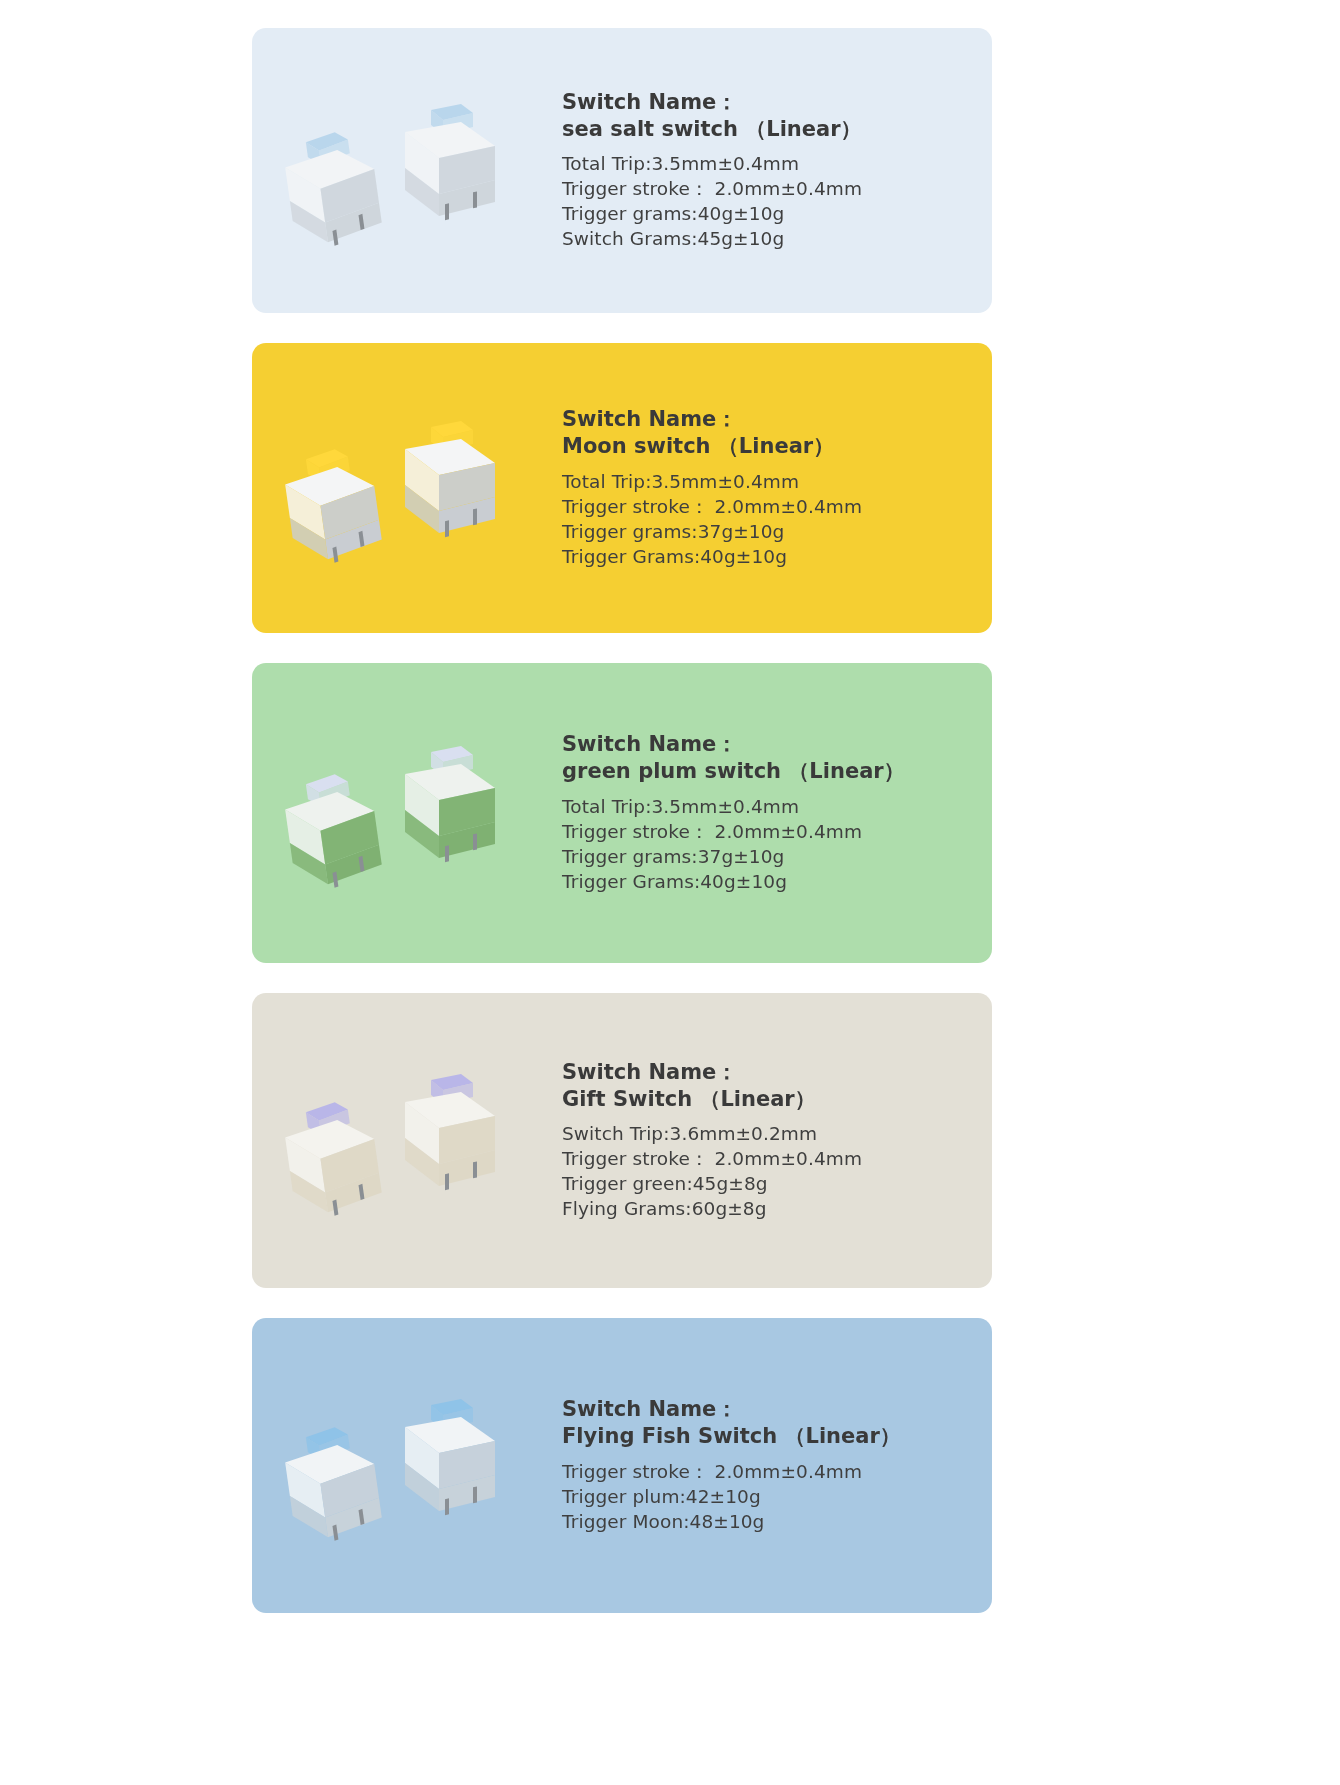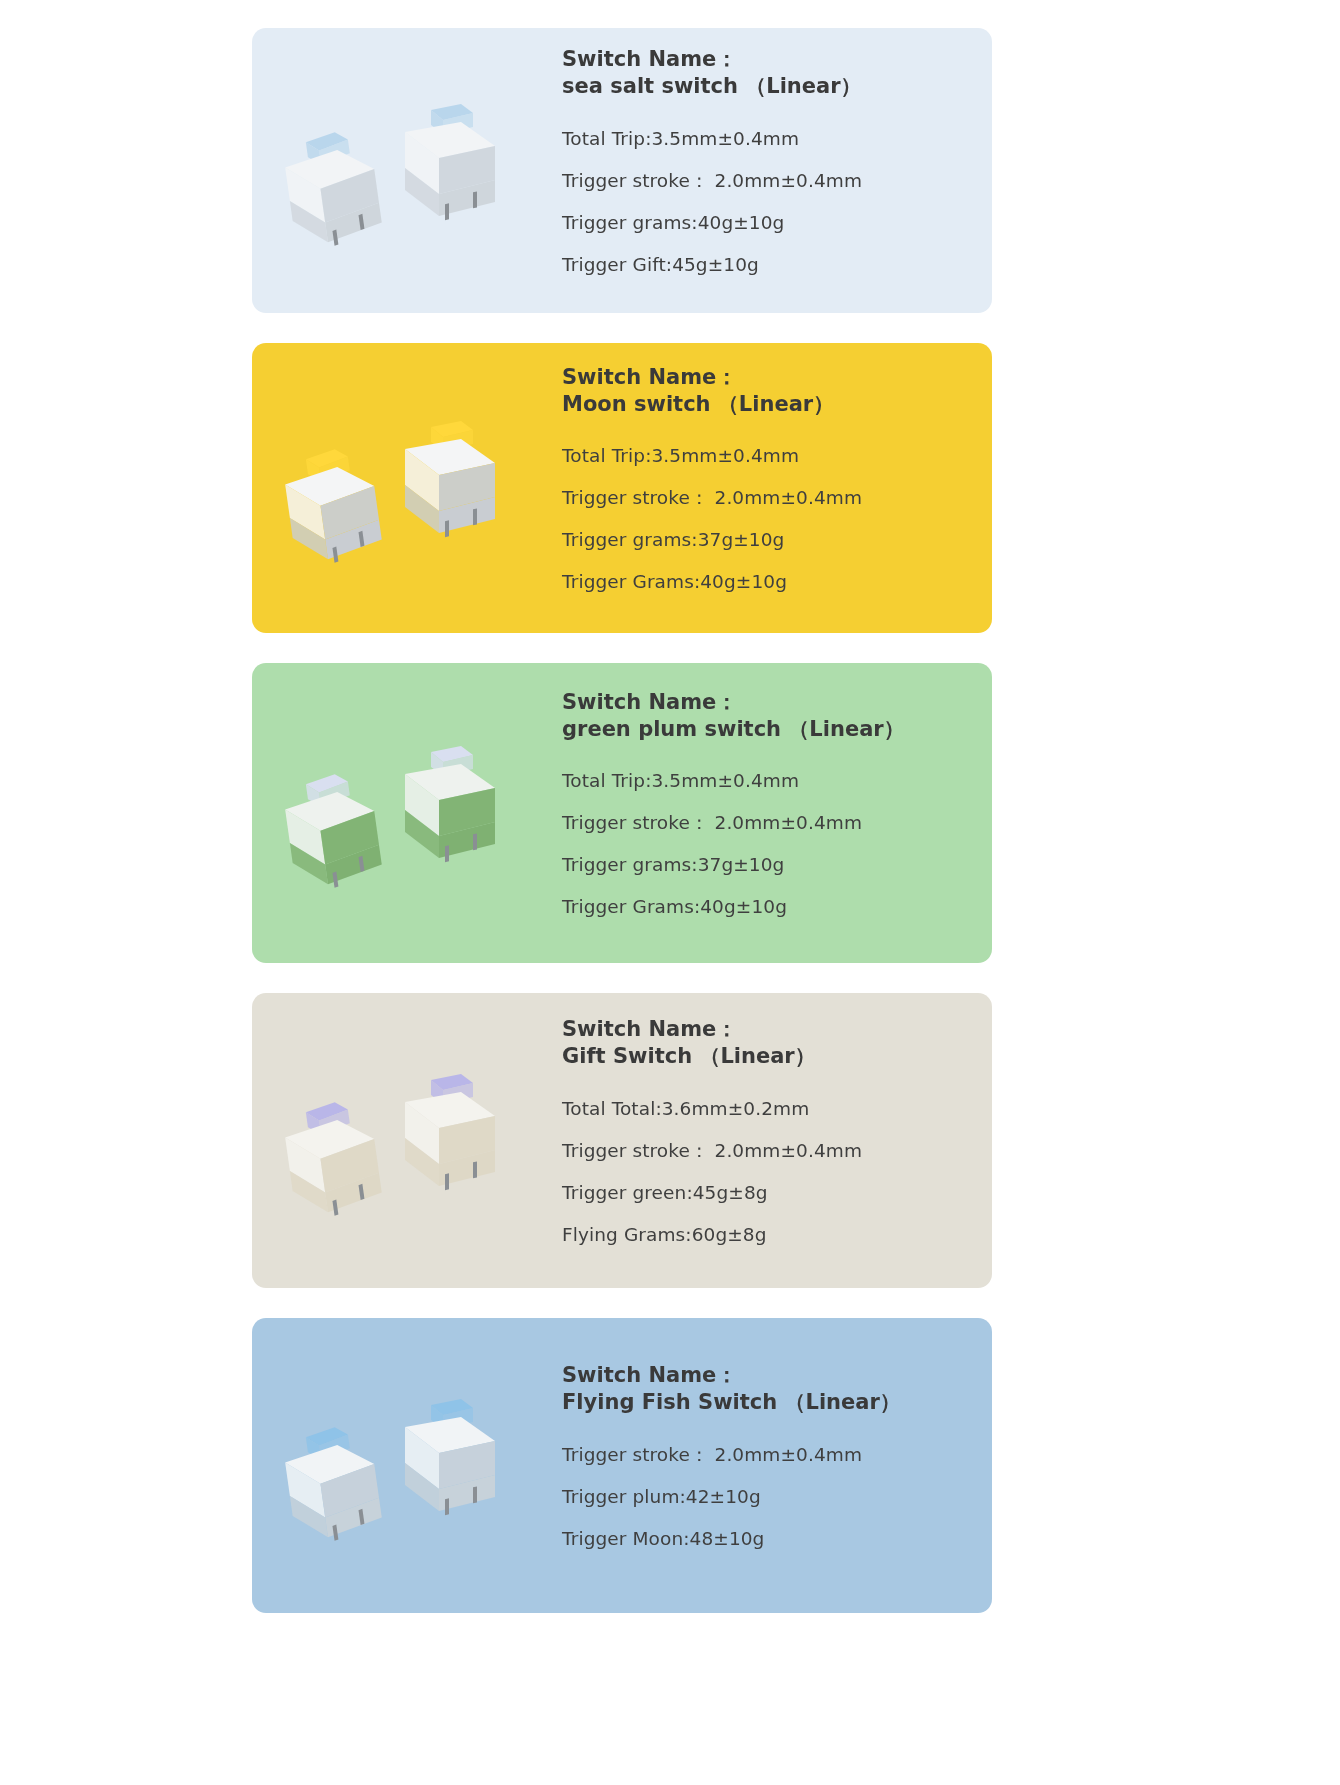--- a/index.html
+++ b/index.html
@@ -57,21 +57,21 @@
     color: #3a3a3a;
     font-size: 21px;
     line-height: 1.28;
     margin-bottom: 10px;
     white-space: pre-line;
   }
   .spec-line {
     color: #3f3f3f;
     font-size: 18.5px;
     line-height: 1.35;
-    margin: 17px 0;
+    margin: 0 0;
     letter-spacing: 0.1px;
   }
 
   
   .sw-art {
     width: 280px;
     height: 170px;
     position: relative;
   }
   .sw-art svg { display:block; }
@@ -131,21 +131,21 @@
   </svg>
           </div>
     </div>
     <div class="card-body">
       <div class="switch-title">Switch Name：
 sea salt switch （Linear）</div>
       <div class="spec-list">
             <div class="spec-line">Total Trip:3.5mm±0.4mm</div>
             <div class="spec-line">Trigger stroke： 2.0mm±0.4mm</div>
             <div class="spec-line">Trigger grams:40g±10g</div>
-            <div class="spec-line">Trigger Gift:45g±10g</div>
+            <div class="spec-line">Switch Grams:45g±10g</div>
           </div>
     </div>
   </div>
 
   <div class="card c1" style="background: rgb(245, 207, 50);">
     <div class="card-media">
       <div class="sw-art">
   <svg width="280" height="180" viewBox="0 0 280 180" xmlns="http://www.w3.org/2000/svg">
     <defs>
       <linearGradient id="g-top-ffd83b" x1="0" y1="0" x2="0" y2="1">
@@ -293,21 +293,21 @@
       <rect x="40" y="108" width="4" height="15" fill="#8a8f94" transform="skewY(-12)"></rect>
       <rect x="68" y="102" width="4" height="15" fill="#8a8f94" transform="skewY(-12)"></rect>
     </g>
   </svg>
           </div>
     </div>
     <div class="card-body">
       <div class="switch-title">Switch Name：
 Gift Switch （Linear）</div>
       <div class="spec-list">
-            <div class="spec-line">Total Total:3.6mm±0.2mm</div>
+            <div class="spec-line">Switch Trip:3.6mm±0.2mm</div>
             <div class="spec-line">Trigger stroke： 2.0mm±0.4mm</div>
             <div class="spec-line">Trigger green:45g±8g</div>
             <div class="spec-line">Flying Grams:60g±8g</div>
           </div>
     </div>
   </div>
 
   <div class="card c4" style="background: rgb(168, 200, 226);">
     <div class="card-media">
       <div class="sw-art">

